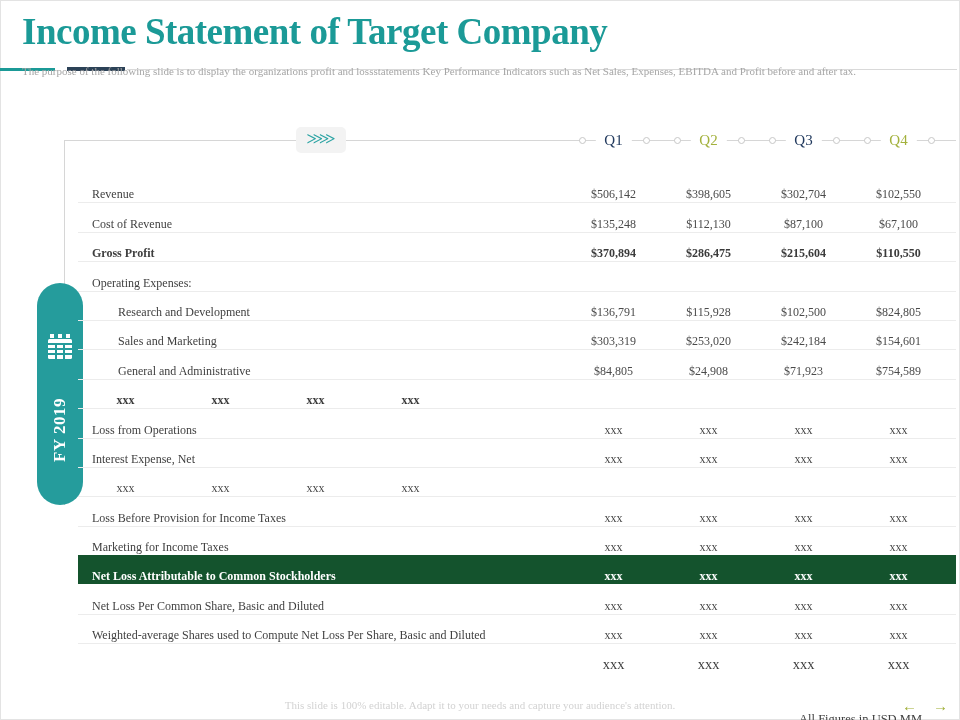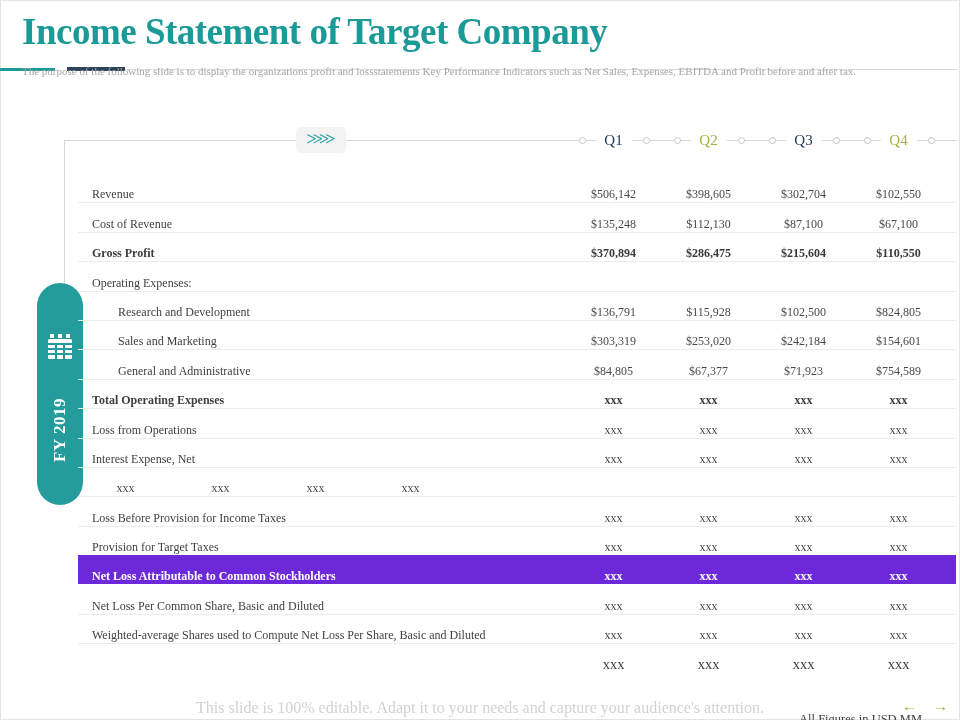--- a/index.html
+++ b/index.html
@@ -34,28 +34,28 @@
   
   .table{position:absolute;left:78px;top:173px;width:878px;}
   .row{display:flex;align-items:flex-end;height:29.4px;box-sizing:border-box;
        border-top:1px solid #ececec;padding-right:10px;font-size:12px;color:#3f3f3f;}
   .row:first-child{border-top:none;}
   .row .lab{flex:1;padding-left:14px;white-space:nowrap;overflow:hidden;}
   .row .val{width:95px;text-align:center;color:#4a4a4a;}
   .row.bold{font-weight:bold;}
   .row.bold .val{color:#3a3a3a;font-weight:bold;}
   .row.indent .lab{padding-left:40px;}
-  .row.highlight{background:#6d28d9;border-top:none;font-weight:bold;color:#fff;}
+  .row.highlight{background:#14532d;border-top:none;font-weight:bold;color:#fff;}
   .row.highlight .val{color:#fff;font-weight:bold;}
   .row.highlight + .row{border-top:none;}
   .row.footer-xxx .val{font-size:14.5px;color:#3f3f3f;}
 
   
   .figures-note{position:absolute;right:38px;top:680px;font-size:12.5px;color:#404040;margin-top:32px;}
-  .footer-note{position:absolute;left:0;right:0;top:699px;text-align:center;font-size:16px;color:#d2d2d2;}
+  .footer-note{position:absolute;left:0;right:0;top:699px;text-align:center;font-size:11px;color:#d2d2d2;}
   .nav-arrows{position:absolute;right:12px;top:697px;display:flex;gap:16px;}
   .nav-arrow{color:#9fae35;font-size:15px;font-weight:bold;cursor:pointer;line-height:18px;}
 </style>
 </head>
 <body>
 
 <div class="slide">
 
   <div class="title">Income Statement of Target Company</div>
   <div class="tick-teal"></div>
@@ -138,26 +138,25 @@
       <div class="row indent">
         <div class="lab">Sales and Marketing</div>
         <div class="val">$303,319</div>
         <div class="val">$253,020</div>
         <div class="val">$242,184</div>
         <div class="val">$154,601</div>
       </div>
       <div class="row indent">
         <div class="lab">General and Administrative</div>
         <div class="val">$84,805</div>
-        <div class="val">$67,377</div>
+        <div class="val">$24,908</div>
         <div class="val">$71,923</div>
         <div class="val">$754,589</div>
       </div>
       <div class="row bold">
-        <div class="lab">Total Operating Expenses</div>
         <div class="val">xxx</div>
         <div class="val">xxx</div>
         <div class="val">xxx</div>
         <div class="val">xxx</div>
       </div>
       <div class="row normal">
         <div class="lab">Loss from Operations</div>
         <div class="val">xxx</div>
         <div class="val">xxx</div>
         <div class="val">xxx</div>
@@ -177,21 +176,21 @@
         <div class="val">xxx</div>
       </div>
       <div class="row normal">
         <div class="lab">Loss Before Provision for Income Taxes</div>
         <div class="val">xxx</div>
         <div class="val">xxx</div>
         <div class="val">xxx</div>
         <div class="val">xxx</div>
       </div>
       <div class="row normal">
-        <div class="lab">Provision for Target Taxes</div>
+        <div class="lab">Marketing for Income Taxes</div>
         <div class="val">xxx</div>
         <div class="val">xxx</div>
         <div class="val">xxx</div>
         <div class="val">xxx</div>
       </div>
       <div class="row highlight">
         <div class="lab">Net Loss Attributable to Common Stockholders</div>
         <div class="val">xxx</div>
         <div class="val">xxx</div>
         <div class="val">xxx</div>

